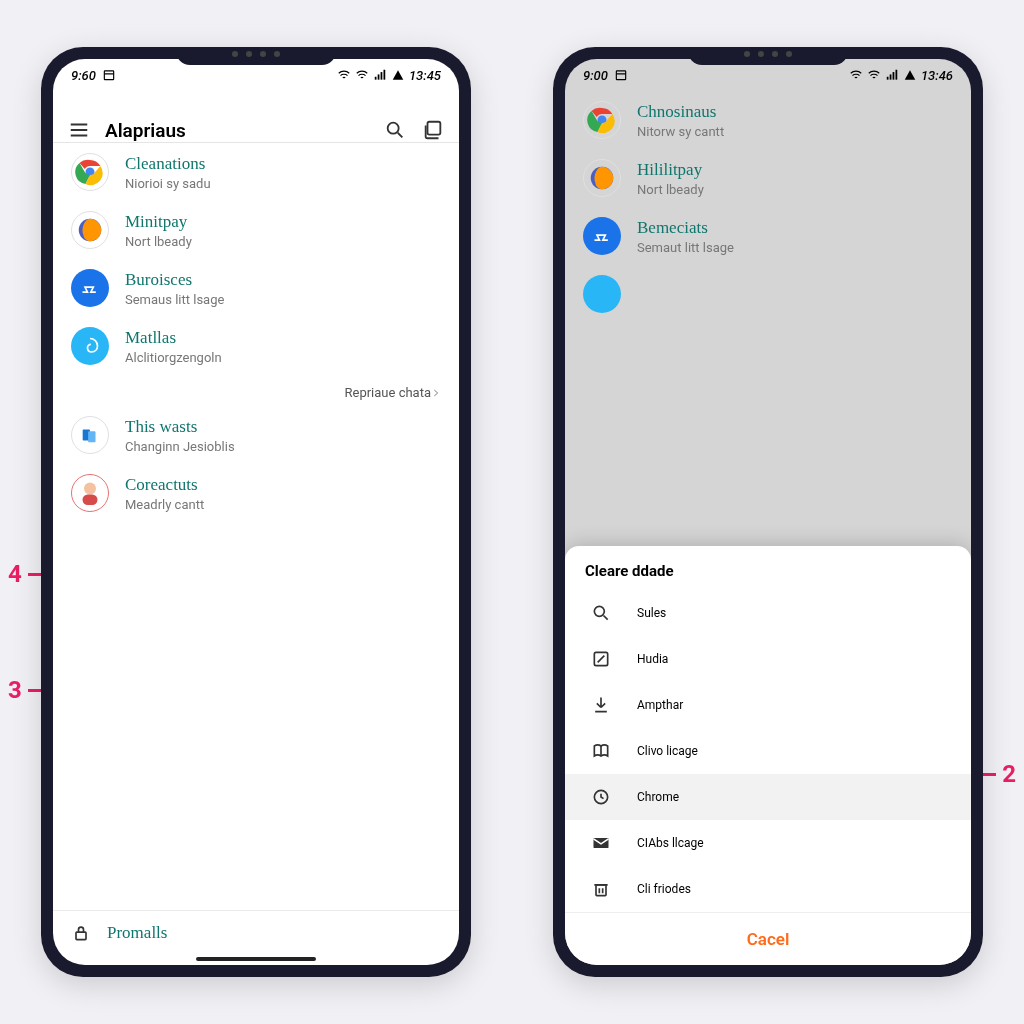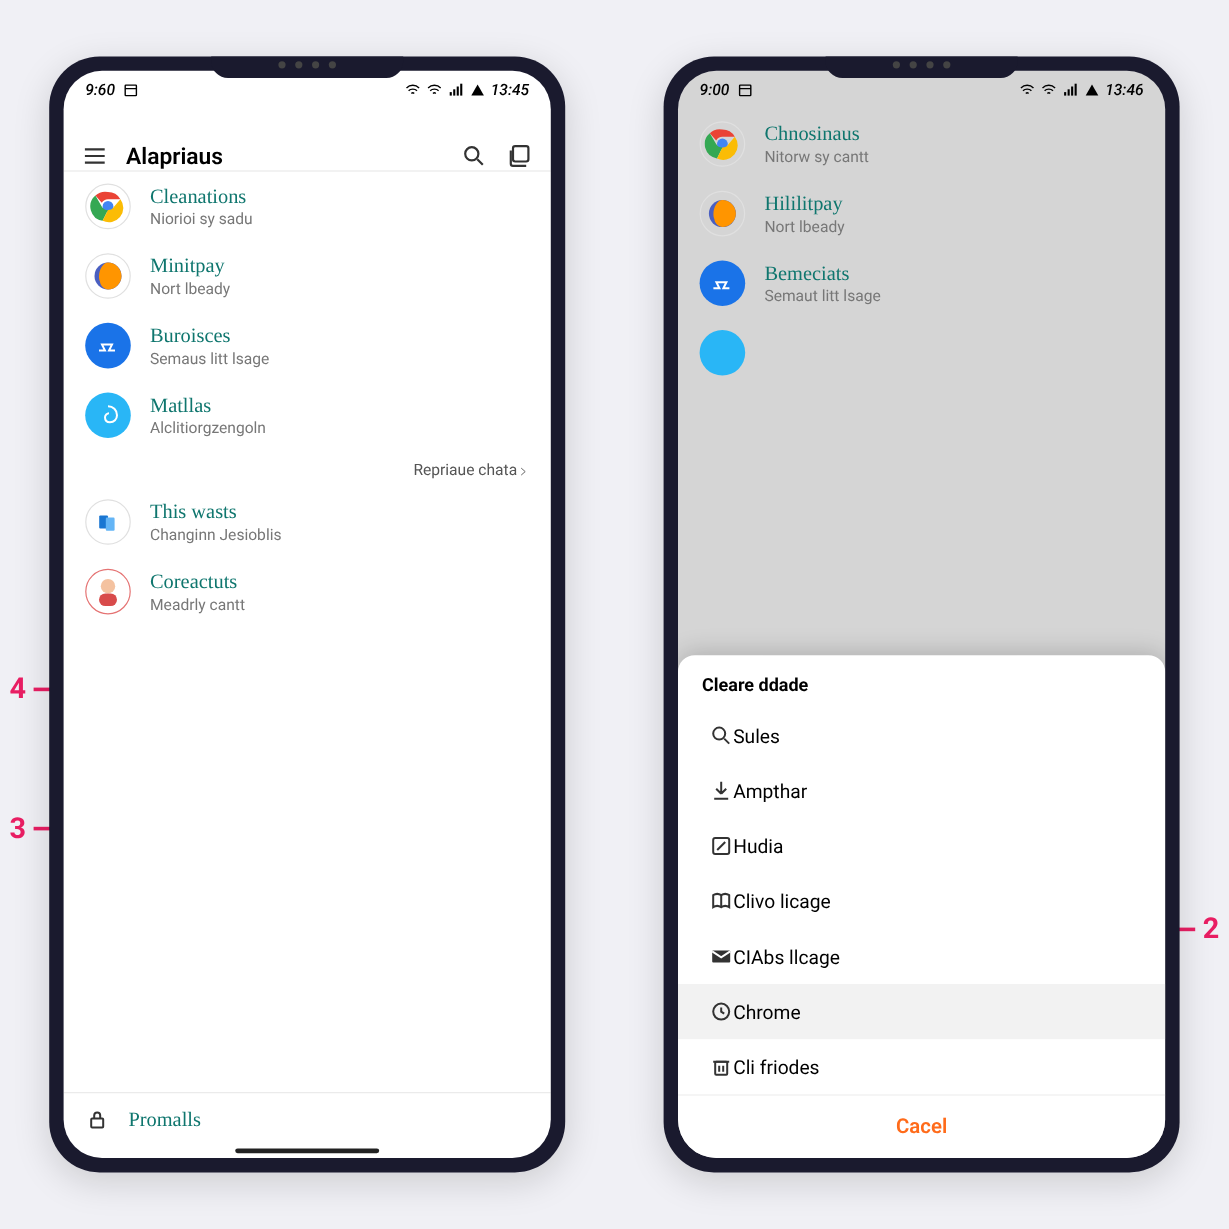--- a/index.html
+++ b/index.html
@@ -91,22 +91,22 @@
 
   .sheet {
     position: absolute; left: 0; right: 0; bottom: 0;
     background: #fff;
     border-radius: 14px 14px 0 0;
     box-shadow: 0 -2px 20px rgba(0,0,0,.18);
     padding-top: 16px;
   }
   .sheet-title { font-size: 15px; font-weight: 700; padding: 0 20px 10px 20px; }
   .sheet-row {
-    display: flex; align-items: center; 
-    padding: 13px 26px; font-size: 16px;
+    display: flex; align-items: center; gap: 26px;
+    padding: 13px 26px; font-size: 12px;
   }
   .sheet-row.sel { background: #f2f2f2; }
   .sheet-row .si { width: 20px; height: 20px; display: flex; align-items: center; justify-content: center; }
   .sheet-footer {
     border-top: 1px solid #eee;
     text-align: center;
     padding: 16px; font-size: 17px; font-weight: 600; color: #ff6b1a;
   }
 
   .callout {
@@ -391,60 +391,60 @@
             <svg viewBox="0 0 24 24" width="20" height="20">
               <circle cx="10" cy="10" r="6" fill="none" stroke="#333" stroke-width="2"></circle>
               <line x1="15" y1="15" x2="20" y2="20" stroke="#333" stroke-width="2"></line>
             </svg>
           </span>
         <span>Sules</span>
       </div>
       <div class="sheet-row">
         <span class="si">
             <svg viewBox="0 0 24 24" width="20" height="20">
-              <path d="M12 3v12m0 0l-5-5m5 5l5-5M5 20h14" fill="none" stroke="#333" stroke-width="2"></path>
-            </svg>
-          </span>
-        <span>Ampthar</span>
-      </div>
-      <div class="sheet-row">
-        <span class="si">
-            <svg viewBox="0 0 24 24" width="20" height="20">
               <rect x="4" y="4" width="16" height="16" rx="2" fill="none" stroke="#333" stroke-width="2"></rect>
               <path d="M8 16l8-8" stroke="#333" stroke-width="2"></path>
             </svg>
           </span>
         <span>Hudia</span>
       </div>
       <div class="sheet-row">
         <span class="si">
             <svg viewBox="0 0 24 24" width="20" height="20">
+              <path d="M12 3v12m0 0l-5-5m5 5l5-5M5 20h14" fill="none" stroke="#333" stroke-width="2"></path>
+            </svg>
+          </span>
+        <span>Ampthar</span>
+      </div>
+      <div class="sheet-row">
+        <span class="si">
+            <svg viewBox="0 0 24 24" width="20" height="20">
               <path d="M4 6c3-2 5-2 8 0 3-2 5-2 8 0v12c-3-2-5-2-8 0-3-2-5-2-8 0z" fill="none" stroke="#333" stroke-width="2"></path>
               <line x1="12" y1="6" x2="12" y2="18" stroke="#333" stroke-width="2"></line>
             </svg>
           </span>
         <span>Clivo licage</span>
       </div>
+      <div class="sheet-row sel">
+        <span class="si">
+            <svg viewBox="0 0 24 24" width="20" height="20">
+              <circle cx="12" cy="12" r="8" fill="none" stroke="#333" stroke-width="2"></circle>
+              <path d="M12 8v4l3 2" fill="none" stroke="#333" stroke-width="2"></path>
+            </svg>
+          </span>
+        <span>Chrome</span>
+      </div>
       <div class="sheet-row">
         <span class="si">
             <svg viewBox="0 0 24 24" width="20" height="20">
               <rect x="3" y="6" width="18" height="12" rx="1" fill="#333"></rect>
               <path d="M3 7l9 6 9-6" fill="none" stroke="#fff" stroke-width="2"></path>
             </svg>
           </span>
         <span>CIAbs llcage</span>
-      </div>
-      <div class="sheet-row sel">
-        <span class="si">
-            <svg viewBox="0 0 24 24" width="20" height="20">
-              <circle cx="12" cy="12" r="8" fill="none" stroke="#333" stroke-width="2"></circle>
-              <path d="M12 8v4l3 2" fill="none" stroke="#333" stroke-width="2"></path>
-            </svg>
-          </span>
-        <span>Chrome</span>
       </div>
       <div class="sheet-row">
         <span class="si">
             <svg viewBox="0 0 24 24" width="20" height="20">
               <rect x="6" y="7" width="12" height="13" rx="1" fill="none" stroke="#333" stroke-width="2"></rect>
               <line x1="4" y1="7" x2="20" y2="7" stroke="#333" stroke-width="2"></line>
               <line x1="10" y1="11" x2="10" y2="17" stroke="#333" stroke-width="2"></line>
               <line x1="14" y1="11" x2="14" y2="17" stroke="#333" stroke-width="2"></line>
             </svg>
           </span>

